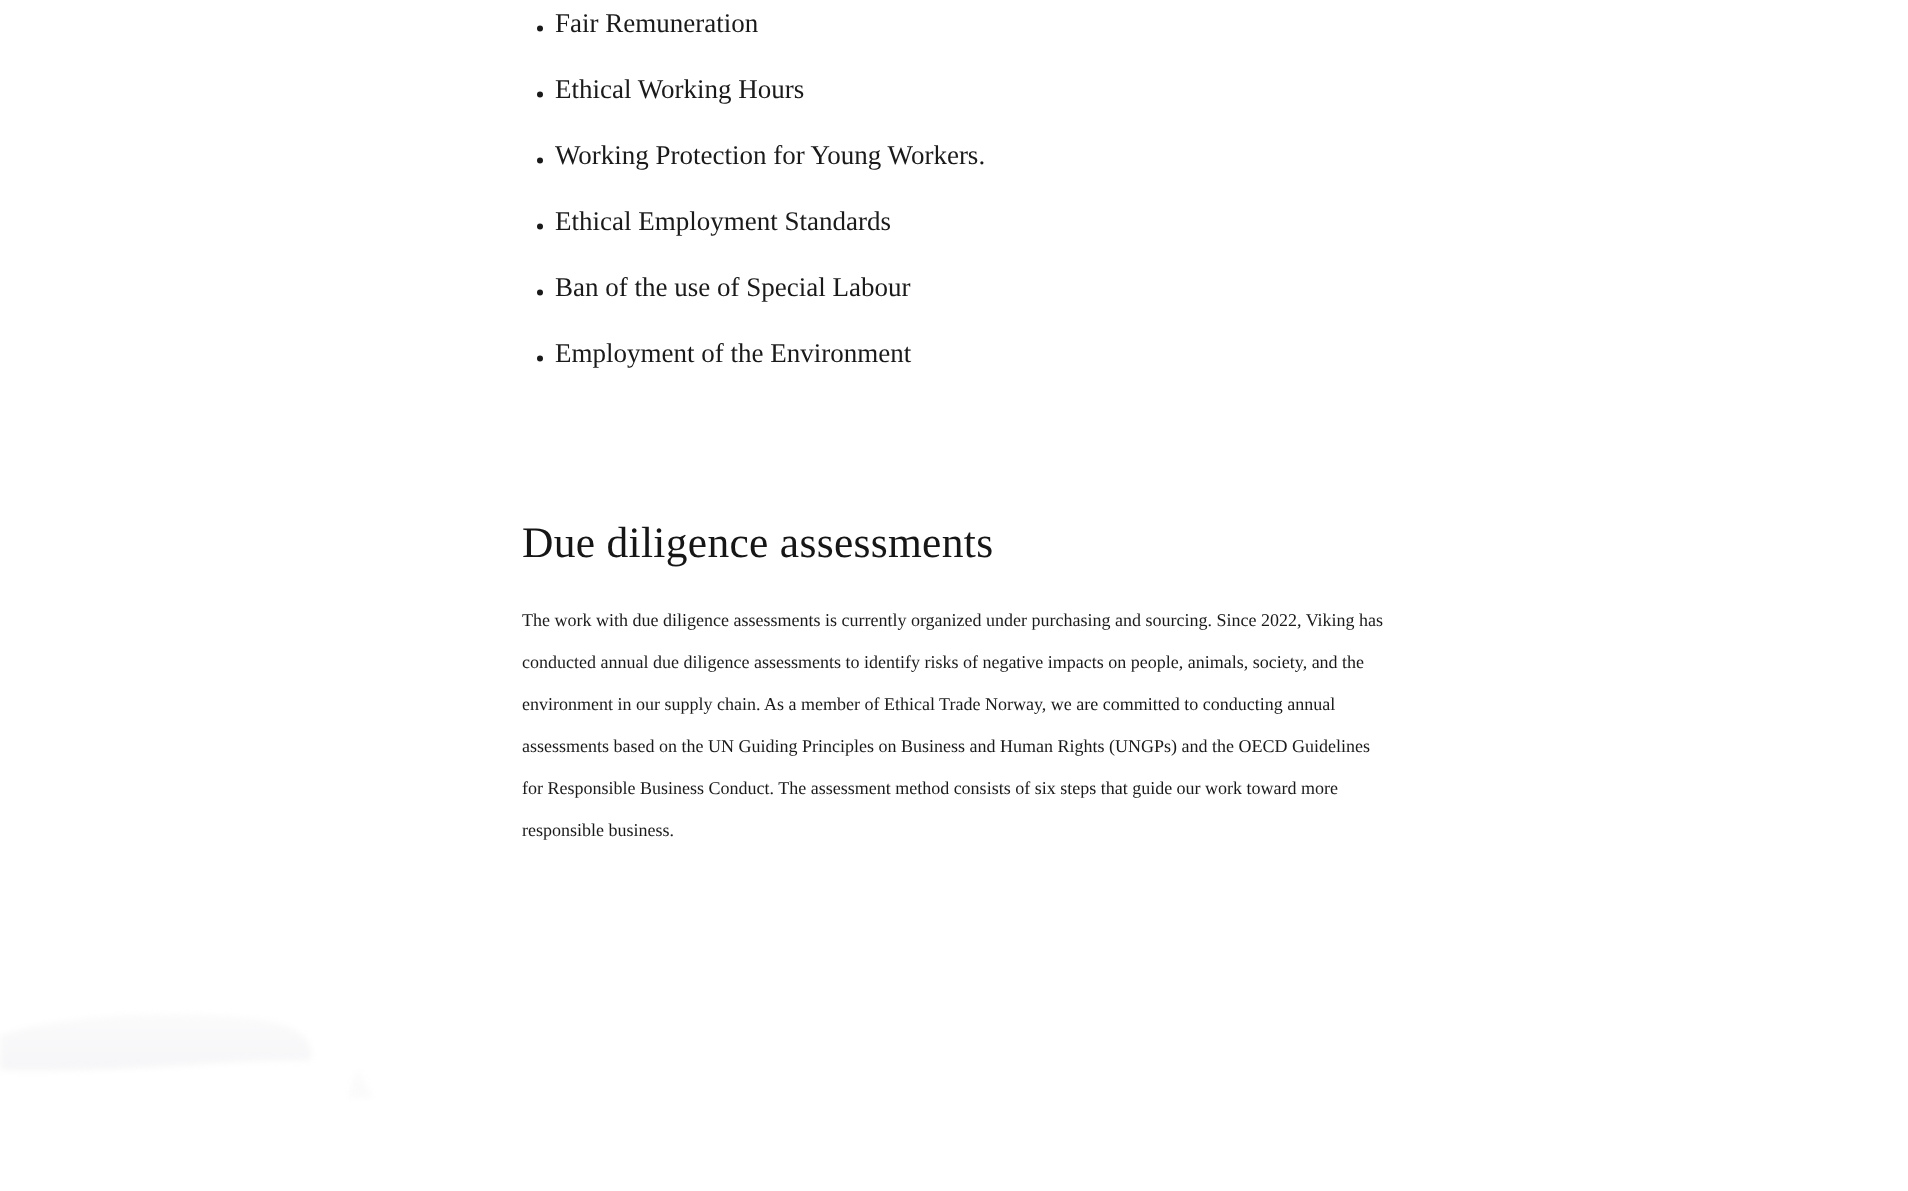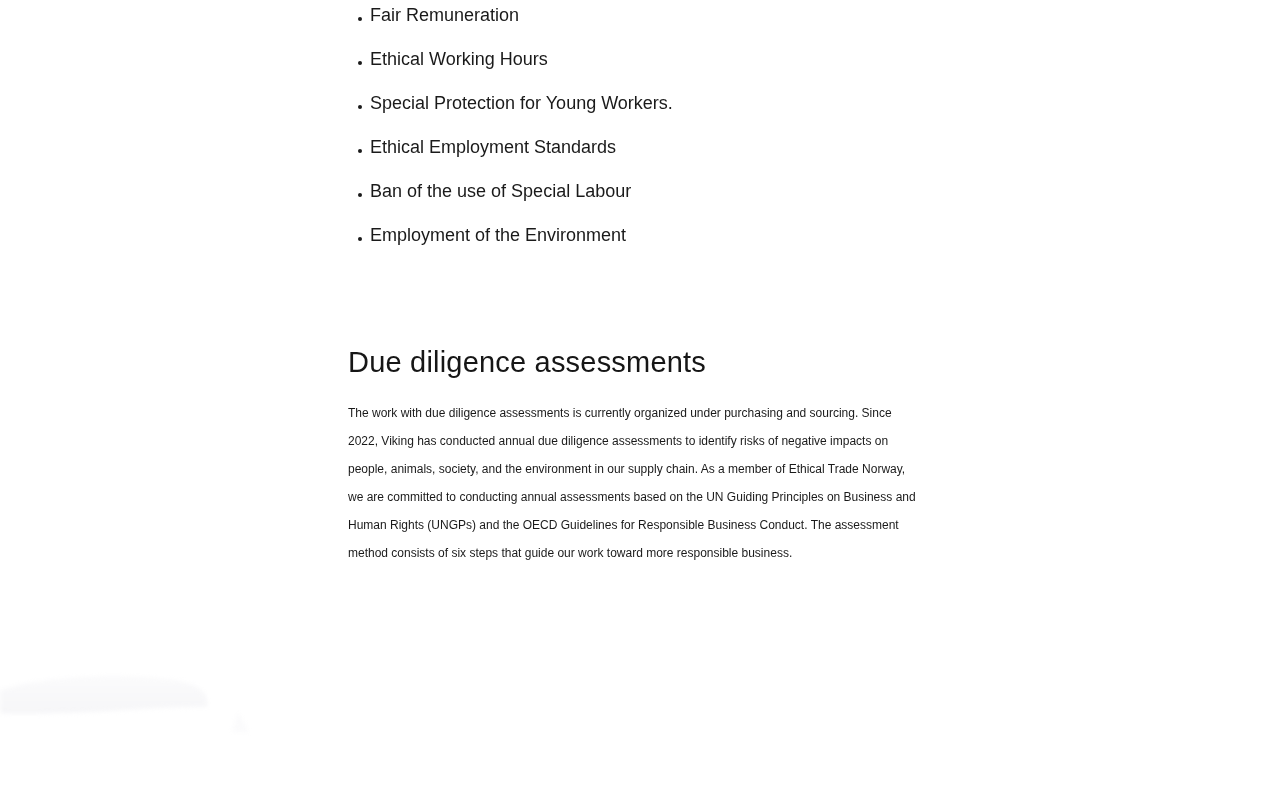--- a/index.html
+++ b/index.html
@@ -9,20 +9,21 @@
     background: #ffffff;
     overflow: hidden;
     font-family: "Liberation Sans", sans-serif;
     color: #1a1a1a;
   }
   .page {
     position: relative;
     width: 1272px;
     height: 794px;
     background: #ffffff;
+    font-family: Liberation Serif, serif;
   }
   .bg-decoration {
     position: absolute;
     left: 0;
     top: 650px;
     width: 270px;
     height: 130px;
     filter: blur(2px);
     pointer-events: none;
   }
@@ -93,21 +94,21 @@
         <li>
         <span class="bullet"></span>
         <span>Fair Remuneration</span>
       </li>
         <li>
         <span class="bullet"></span>
         <span>Ethical Working Hours</span>
       </li>
         <li>
         <span class="bullet"></span>
-        <span>Special Protection for Young Workers.</span>
+        <span>Working Protection for Young Workers.</span>
       </li>
         <li>
         <span class="bullet"></span>
         <span>Ethical Employment Standards</span>
       </li>
         <li>
         <span class="bullet"></span>
         <span>Ban of the use of Special Labour</span>
       </li>
         <li>

